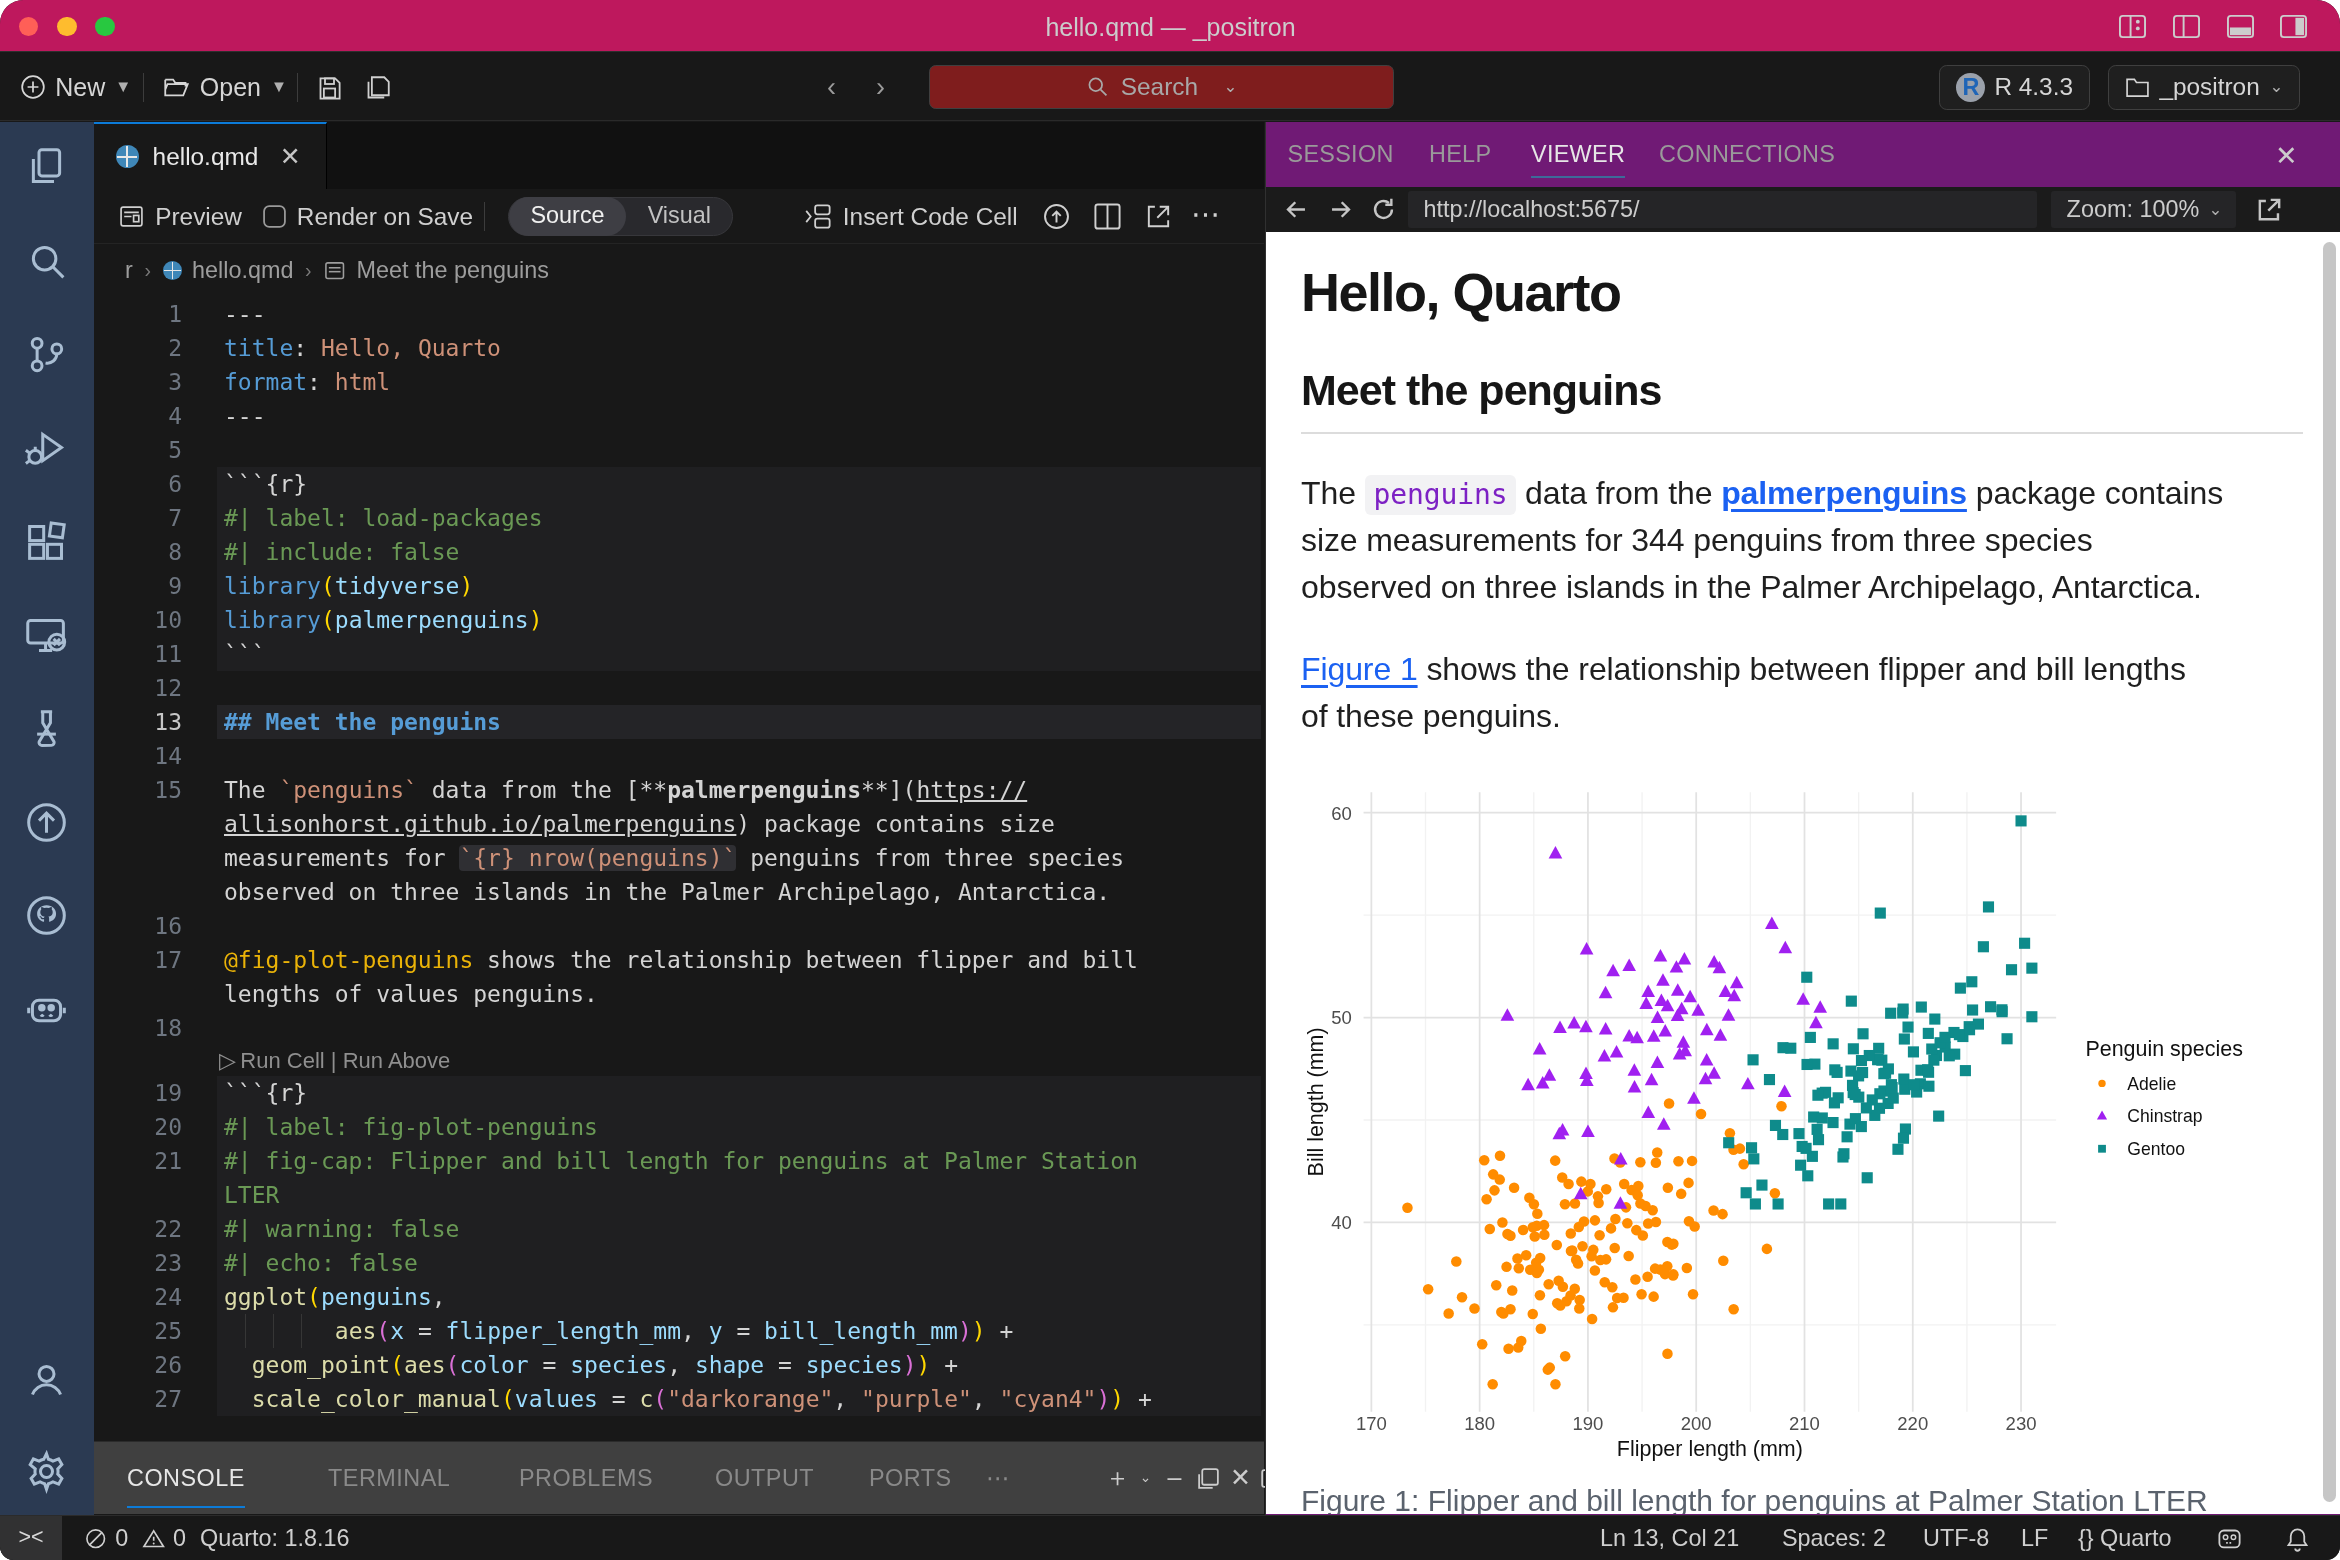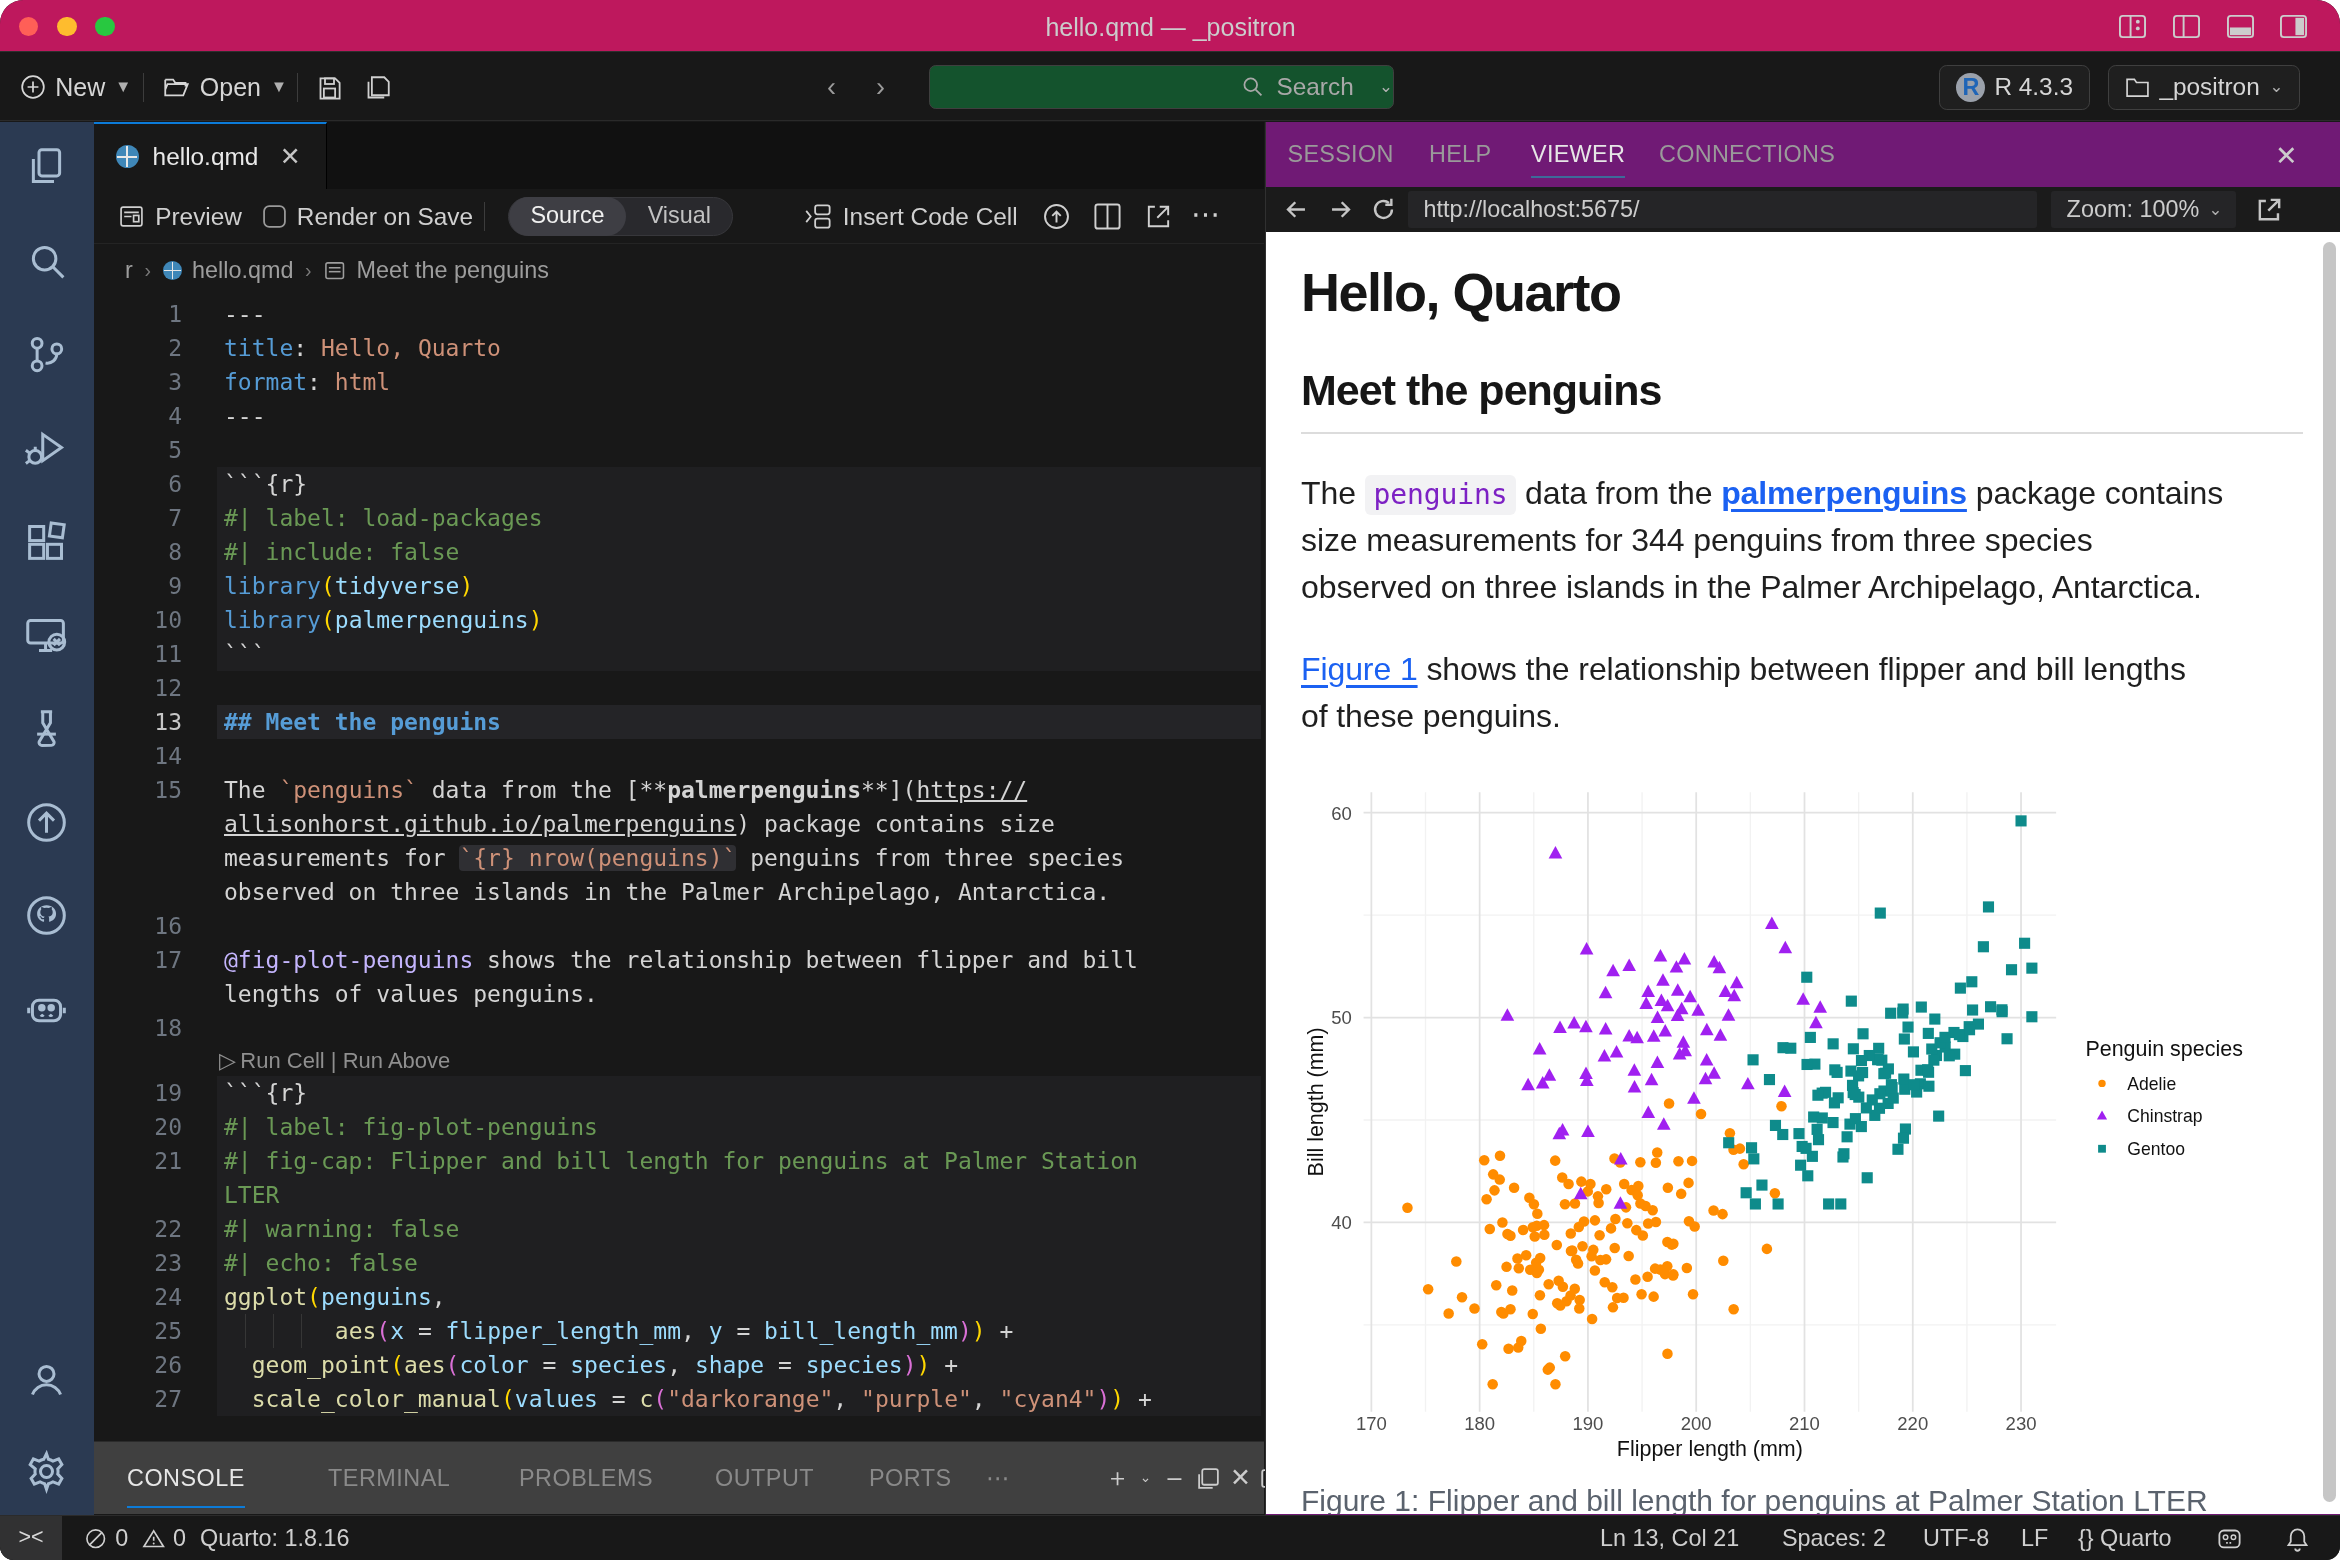--- a/index.html
+++ b/index.html
@@ -10,21 +10,21 @@
 
 #titlebar{position:absolute;left:0;top:0;width:2341px;height:52px;background:#be185d;border-bottom:1px solid #2e2e2e}
 .light{position:absolute;top:16.6px;width:19.5px;height:19.5px;border-radius:50%}
 #titletext{position:absolute;top:12.7px;left:0;width:2341px;text-align:center;font-size:25px;color:#cccccc}
 .tbicon{position:absolute;top:12.7px;width:29px;height:27px}
 
 #toolbar{position:absolute;left:0;top:53px;width:2341px;height:68px;background:#181818;border-bottom:1px solid #2a2a2a}
 .tbtn{position:absolute;top:0;height:68px;display:flex;align-items:center;gap:9.8px;color:#d6d6d6;font-size:25px}
 .vsep{position:absolute;top:19.5px;width:1px;height:29px;background:#3c3c3c}
 .chev{font-size:16.6px;color:#b0b0b0}
-#cmdcenter{position:absolute;left:929px;top:11.7px;width:465px;height:44px;background:#14532d;border:1px solid #3f3f3f;border-radius:6.8px;display:flex;align-items:center;justify-content:flex-end;gap:11.7px;color:#a8a8a8;font-size:24.4px}
+#cmdcenter{position:absolute;left:929px;top:11.7px;width:465px;height:44px;background:#7f1d1d;border:1px solid #3f3f3f;border-radius:6.8px;display:flex;align-items:center;justify-content:center;gap:11.7px;color:#a8a8a8;font-size:24.4px}
 .navarr{position:absolute;top:20.5px;width:25px;height:27px;color:#9b9b9b;font-size:27px;line-height:27px}
 .pillbtn{position:absolute;top:11.7px;height:45px;border:1px solid #3f3f3f;border-radius:7.8px;background:#1f1f1f;display:flex;align-items:center;gap:9.8px;color:#d6d6d6;font-size:24.4px;padding:0 15.6px}
 #rlogo{width:29px;height:29px;border-radius:50%;background:#9ba1ab;position:relative}
 #rlogo span{position:absolute;left:6.8px;top:1px;color:#1f65b7;font-weight:700;font-size:23.4px}
 
 #activitybar{position:absolute;left:0;top:122px;width:94px;height:1393px;background:#2b3a52}
 .aicon{position:absolute;left:24.4px;width:45px;height:45px}
 .aicon svg{width:45px;height:45px;stroke:#a9bdd2;fill:none;stroke-width:1.6}
 
 #editorgroup{position:absolute;left:94px;top:122px;width:1170px;height:1320px;background:#181818;overflow:hidden}
@@ -48,21 +48,21 @@
 .crow{position:relative;height:34px;line-height:34px;font-family:"DejaVu Sans Mono",monospace;font-size:23px;white-space:pre}
 .crow .bg{position:absolute;left:123px;right:2.9px;top:0;bottom:0}
 .cellbg{background:#1f1f21}
 .curbg{background:#242427}
 .ln{position:absolute;left:0;top:0;width:88px;text-align:right;color:#6e7681}
 .lncur{color:#c6c6c6}
 .ctext{position:absolute;left:130px;top:0}
 .lensrow{position:relative;height:31px;line-height:31px;font-size:22px;color:#8f8f8f;padding-left:125px;font-family:"Liberation Sans",sans-serif}
 .tok-p{color:#d4d4d4}.tok-k{color:#569cd6}.tok-s{color:#ce9178}.tok-c{color:#6a9955}
 .tok-v{color:#9cdcfe}.tok-f{color:#dcdcaa}.tok-g{color:#ffd700}.tok-m{color:#da70d6}
-.tok-r{color:#c4b5fd}.tok-t{color:#d4d4d4}.tok-h{color:#569cd6;font-weight:700}
+.tok-r{color:#eab308}.tok-t{color:#d4d4d4}.tok-h{color:#569cd6;font-weight:700}
 .tok-u{color:#d4d4d4;text-decoration:underline}.tok-tb{color:#d4d4d4;font-weight:700}
 .tok-chip{color:#ce9178;background:#2f2f33;border-radius:3.9px}
 .iguide{position:absolute;top:0;width:1px;height:100%;background:#363636}
 
 #panelrow{position:absolute;left:94px;top:1441px;width:1170px;height:73px;background:#404040;border-top:1px solid #2b2b2b}
 .ptab{position:absolute;top:0;height:72px;line-height:72px;font-size:23.4px;letter-spacing:0.5px;color:#8a8a8a}
 .ptab.on{color:#e7e7e7}
 .ptab.on:after{content:"";position:absolute;left:0;right:0;bottom:5.9px;height:2.4px;background:#0c7bd8}
 .picon{position:absolute;top:22.4px;width:27px;height:27px;color:#cccccc;font-size:25px;line-height:27px;text-align:center}
 

